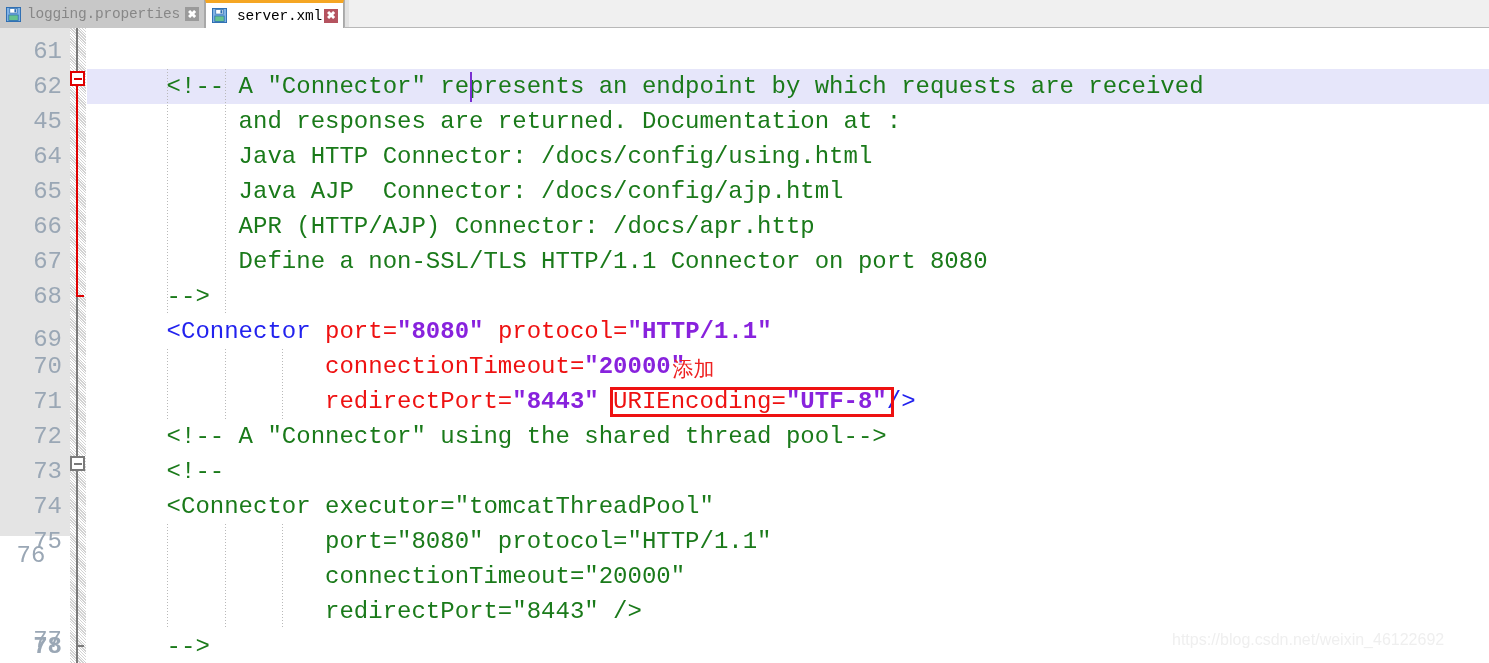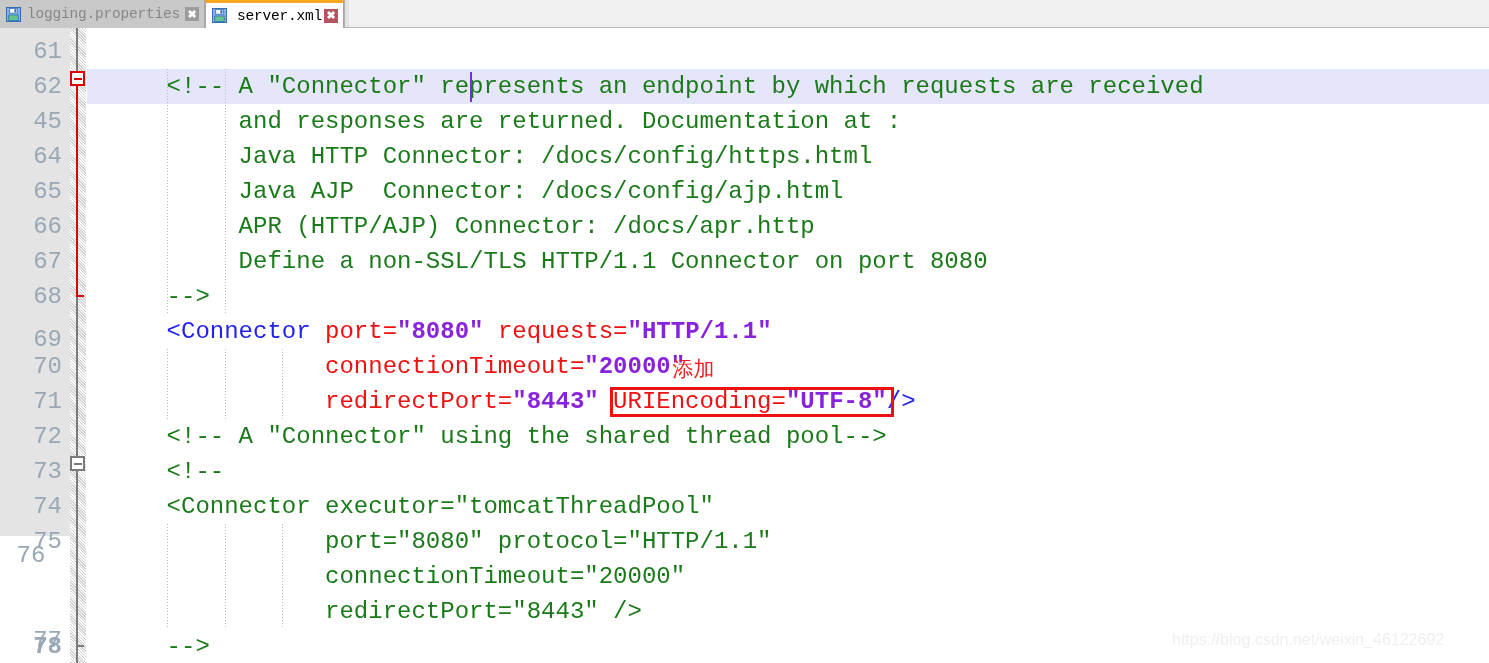--- a/index.html
+++ b/index.html
@@ -291,26 +291,26 @@
         <div class="guide" style="left: 137.6px; top: 321px; height: 70px;"></div>
         <div class="guide" style="left: 195.4px; top: 321px; height: 70px;"></div>
         <div class="guide" style="left: 79.8px; top: 496px; height: 105px;"></div>
         <div class="guide" style="left: 137.6px; top: 496px; height: 105px;"></div>
         <div class="guide" style="left: 195.4px; top: 496px; height: 105px;"></div>
       </div>
     <div id="lines-host">
         <div class="codeline" style="top: 6px; left: 22px;"></div>
         <div class="codeline" style="top: 41px; left: 22px;"><span class="cm">    &lt;!-- A "Connector" represents an endpoint by which requests are received</span></div>
         <div class="codeline" style="top: 76px; left: 22px;"><span class="cm">         and responses are returned. Documentation at :</span></div>
-        <div class="codeline" style="top: 111px; left: 22px;"><span class="cm">         Java HTTP Connector: /docs/config/https.html</span></div>
+        <div class="codeline" style="top: 111px; left: 22px;"><span class="cm">         Java HTTP Connector: /docs/config/using.html</span></div>
         <div class="codeline" style="top: 146px; left: 22px;"><span class="cm">         Java AJP  Connector: /docs/config/ajp.html</span></div>
         <div class="codeline" style="top: 181px; left: 22px;"><span class="cm">         APR (HTTP/AJP) Connector: /docs/apr.http</span></div>
         <div class="codeline" style="top: 216px; left: 22px;"><span class="cm">         Define a non-SSL/TLS HTTP/1.1 Connector on port 8080</span></div>
         <div class="codeline" style="top: 251px; left: 22px;"><span class="cm">    --&gt;</span></div>
-        <div class="codeline" style="top: 286px; left: 22px;"><span class="tg">    &lt;Connector </span><span class="at">port=</span><span class="vl">"8080"</span><span class="at"> requests=</span><span class="vl">"HTTP/1.1"</span></div>
+        <div class="codeline" style="top: 286px; left: 22px;"><span class="tg">    &lt;Connector </span><span class="at">port=</span><span class="vl">"8080"</span><span class="at"> protocol=</span><span class="vl">"HTTP/1.1"</span></div>
         <div class="codeline" style="top: 321px; left: 22px;"><span class="at">               connectionTimeout=</span><span class="vl">"20000"</span></div>
         <div class="codeline" style="top: 356px; left: 22px;"><span class="at">               redirectPort=</span><span class="vl">"8443"</span><span class="at"> URIEncoding=</span><span class="vl">"UTF-8"</span><span class="tg">/&gt;</span></div>
         <div class="codeline" style="top: 391px; left: 22px;"><span class="cm">    &lt;!-- A "Connector" using the shared thread pool--&gt;</span></div>
         <div class="codeline" style="top: 426px; left: 22px;"><span class="cm">    &lt;!--</span></div>
         <div class="codeline" style="top: 461px; left: 22px;"><span class="cm">    &lt;Connector executor="tomcatThreadPool"</span></div>
         <div class="codeline" style="top: 496px; left: 22px;"><span class="cm">               port="8080" protocol="HTTP/1.1"</span></div>
         <div class="codeline" style="top: 531px; left: 22px;"><span class="cm">               connectionTimeout="20000"</span></div>
         <div class="codeline" style="top: 566px; left: 22px;"><span class="cm">               redirectPort="8443" /&gt;</span></div>
         <div class="codeline" style="top: 601px; left: 22px;"><span class="cm">    --&gt;</span></div>
       </div>

